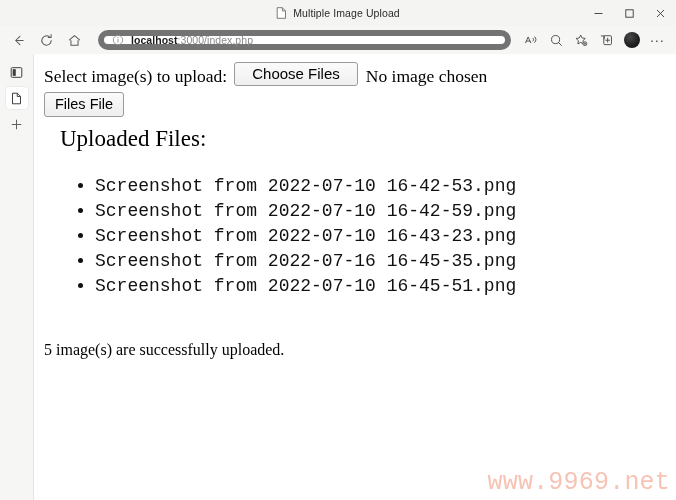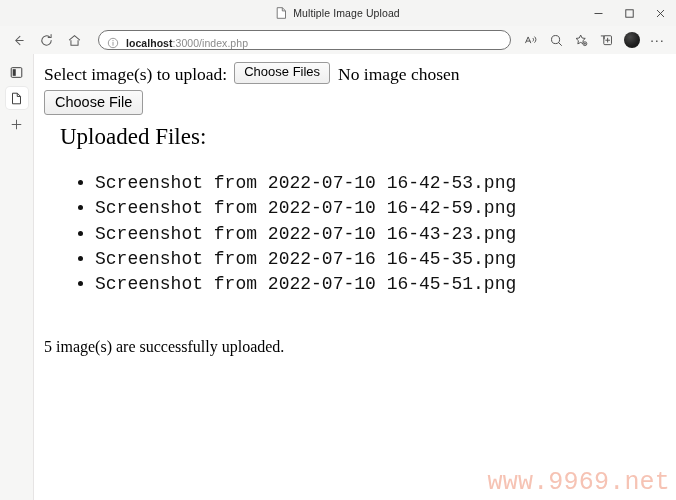--- a/index.html
+++ b/index.html
@@ -99,23 +99,23 @@
   }
   .navbtn svg { display: block; }
 
   .urlbar {
     flex: 1;
     height: 20px;
     margin: 0 8px 0 10px;
     background: #ffffff;
     border-radius: 10px;
     display: flex;
-    align-items: flex-end;
+    align-items: center;
     padding: 0 8px;
-    border: 1px solid #737373;
+    border: 6px solid #737373;
     box-sizing: border-box;
   }
   .info-icon {
     width: 12px;
     height: 12px;
     color: #919191;
     flex: none;
     margin-right: 7px;
   }
   .info-icon svg { display: block; }
@@ -201,26 +201,26 @@
   .row-select {
     display: flex;
     align-items: flex-end;
     font-size: 17.5px;
     line-height: 1.15;
     white-space: nowrap;
   }
   .label-select { margin-right: 7px; }
   .file-btn {
     font-family: "Liberation Sans", sans-serif;
-    font-size: 13px;
+    font-size: 15px;
     color: #000;
     background: linear-gradient(#fbfbfb, #efefef);
     border: 1px solid #9a9a9a;
     border-radius: 3px;
-    padding: 2px 9px 3px;
+    padding: 2px 17px 3px;
     line-height: 1.15;
     cursor: default;
   }
   .no-file {
     margin-left: 8px;
     font-size: 17.5px;
   }
   .upload-row { margin-top: 6px; }
   .upload-btn {
     font-family: "Liberation Sans", sans-serif;
@@ -388,21 +388,21 @@
     <div class="page">
       <div class="page-inner">
 
         <div class="row-select">
           <span class="label-select">Select image(s) to upload:</span>
           <button class="file-btn">Choose Files</button>
           <span class="no-file">No image chosen</span>
         </div>
 
         <div class="upload-row">
-          <button class="upload-btn">Choose File</button>
+          <button class="upload-btn">Files File</button>
         </div>
 
         <h3 class="heading">Uploaded Files:</h3>
 
         <ul class="file-list">
           <li>Screenshot from 2022-07-10 16-42-53.png</li>
           <li>Screenshot from 2022-07-10 16-42-59.png</li>
           <li>Screenshot from 2022-07-10 16-43-23.png</li>
           <li>Screenshot from 2022-07-16 16-45-35.png</li>
           <li>Screenshot from 2022-07-10 16-45-51.png</li>

